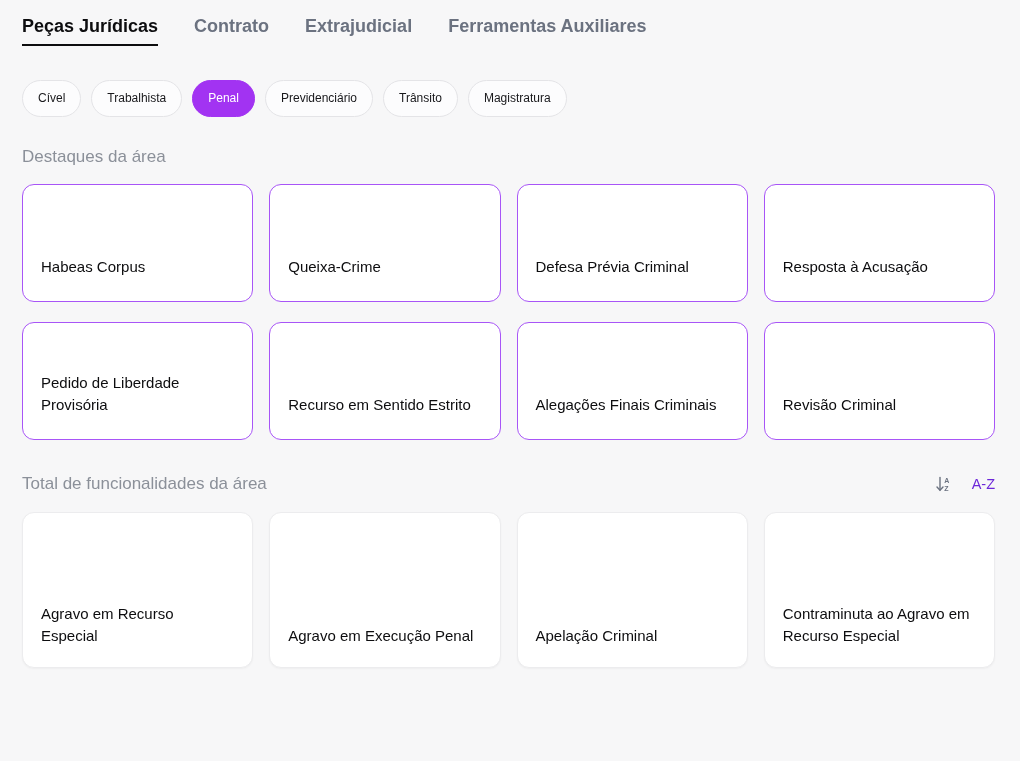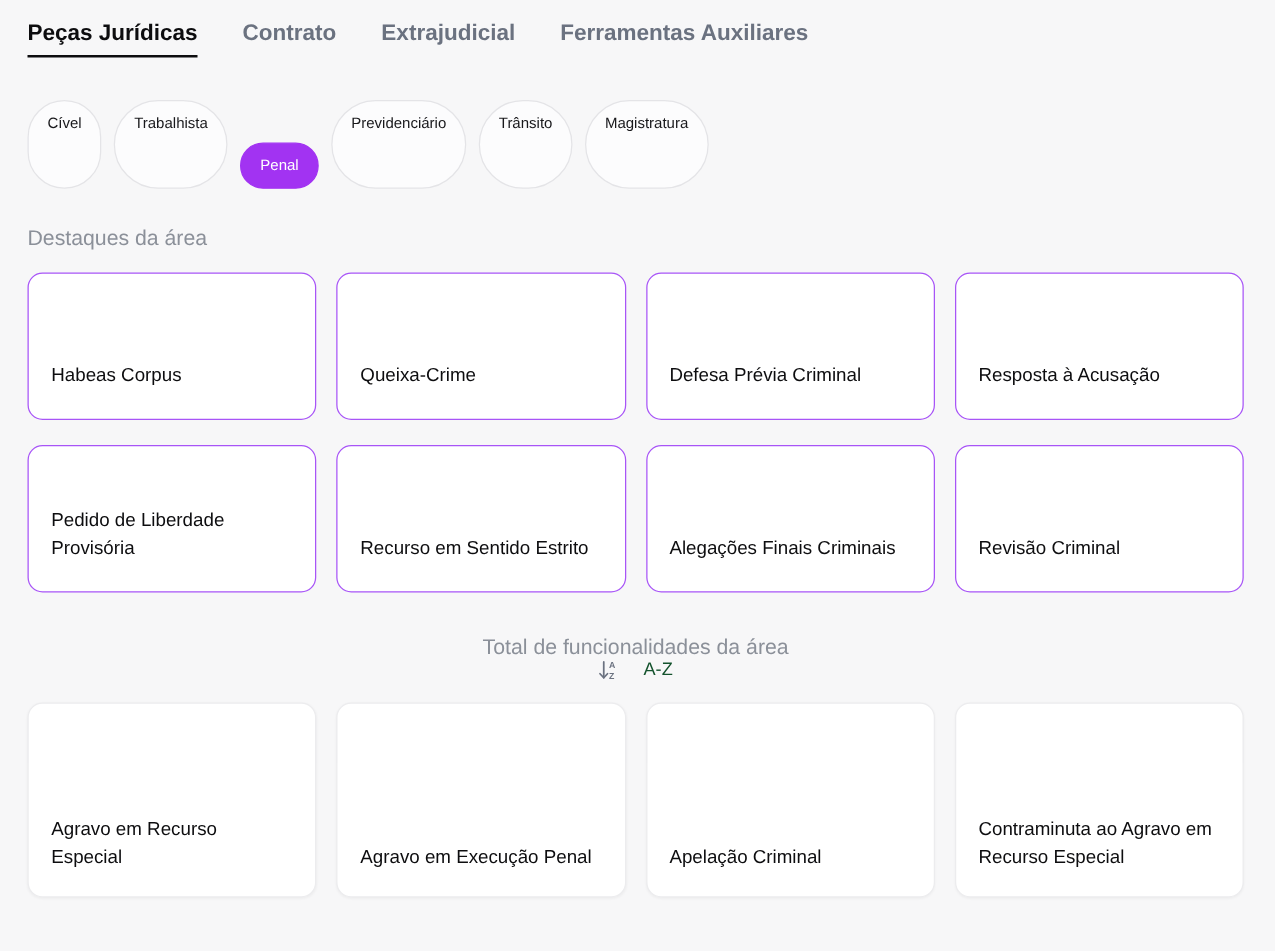--- a/index.html
+++ b/index.html
@@ -21,30 +21,30 @@
   }
   .nav-item.active { color:#0d0d0f; border-bottom-color:#0d0d0f; }
 
   
   .pills { display:flex; gap:10px; margin-bottom:30px; }
   .pill {
     background:#fcfcfd; border:1px solid #e4e4e7; border-radius:999px;
     padding:8px 15px; font-size:12px; color:#18181b; cursor:pointer;
     white-space:nowrap; line-height:19px;
   }
-  .pill.active { background:#a233f2; border-color:#a233f2; color:#ffffff;margin-top:34px; }
+  .pill.active { background:#a233f2; border-color:#a233f2; color:#ffffff; }
 
   
   .section-label { font-size:17px; color:#8b9099; }
-  .section-head { display:flex; justify-content:space-between; align-items:center;flex-direction:column; }
+  .section-head { display:flex; justify-content:space-between; align-items:center; }
   .mb-title { margin-bottom:17px; }
   .total-head { margin-top:34px; margin-bottom:18px; }
 
   .sort-control {
-    display:flex; align-items:center; gap:21px; color:#14532d;
+    display:flex; align-items:center; gap:21px; color:#6d28d9;
     font-size:14.5px; cursor:pointer;
   }
   .sort-control svg { display:block; }
 
   
   .grid {
     display:grid; grid-template-columns:repeat(4, 1fr);
     column-gap:16px; row-gap:20px;
   }
   .card {

